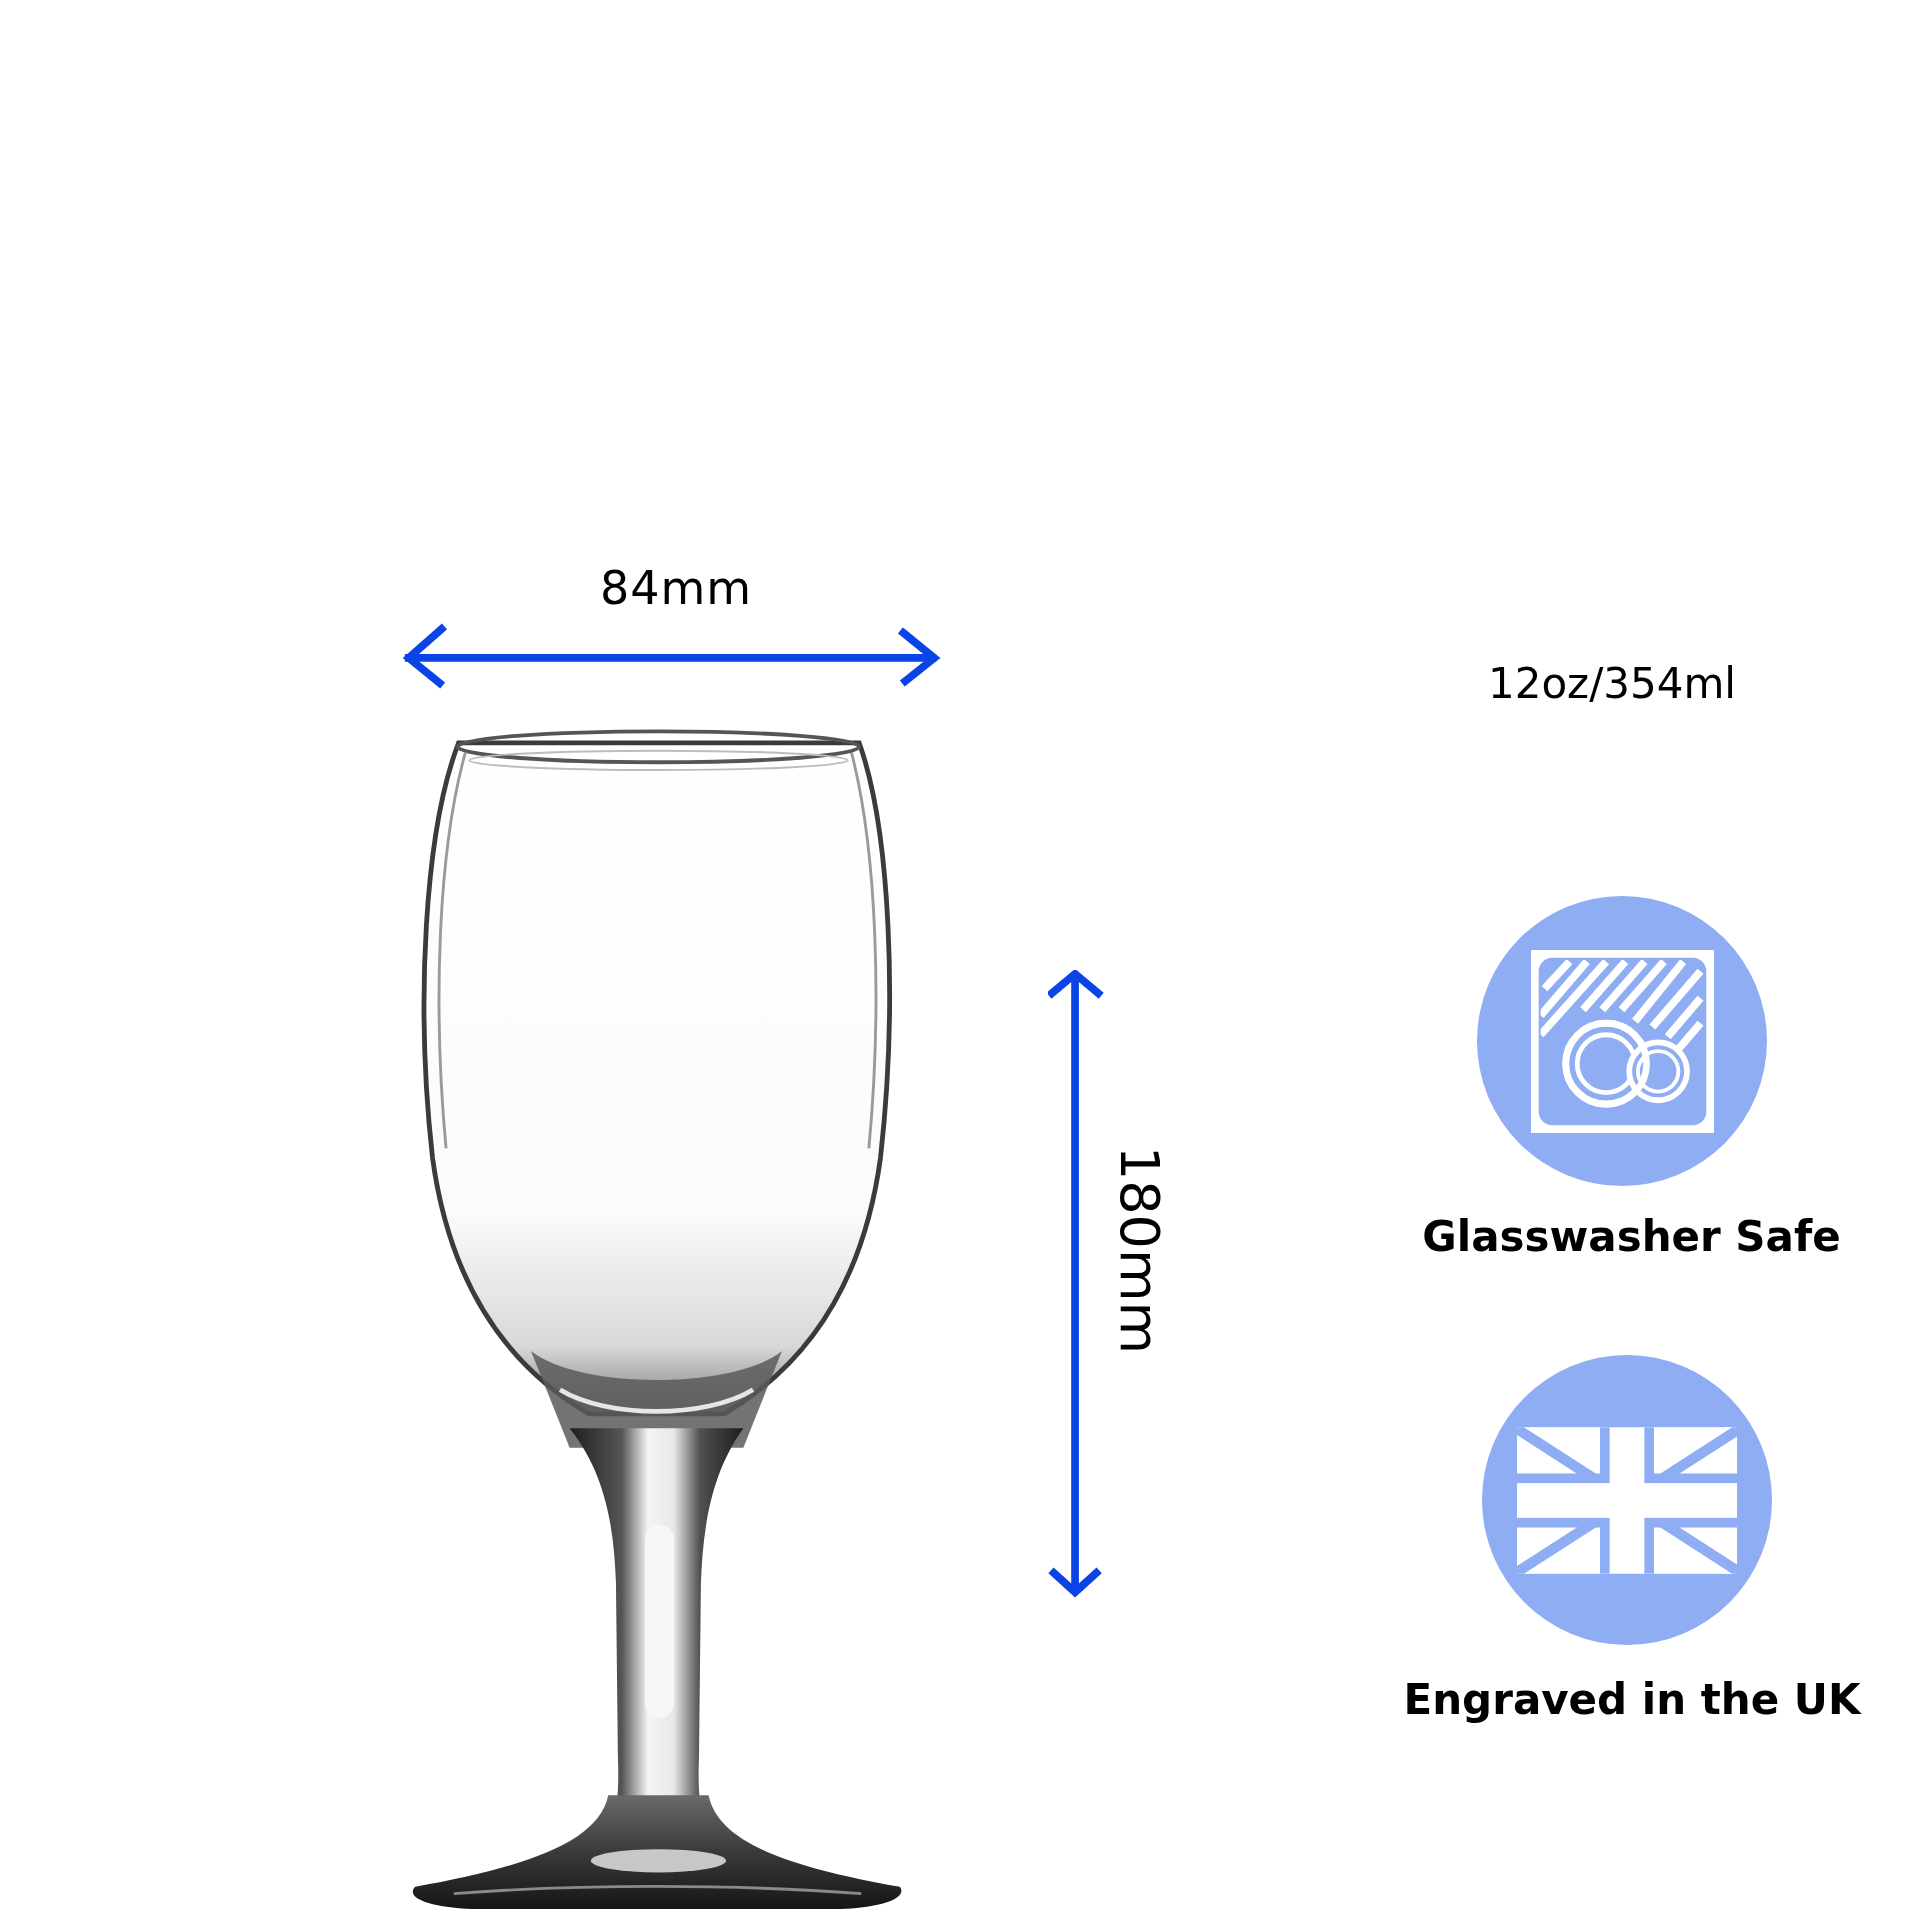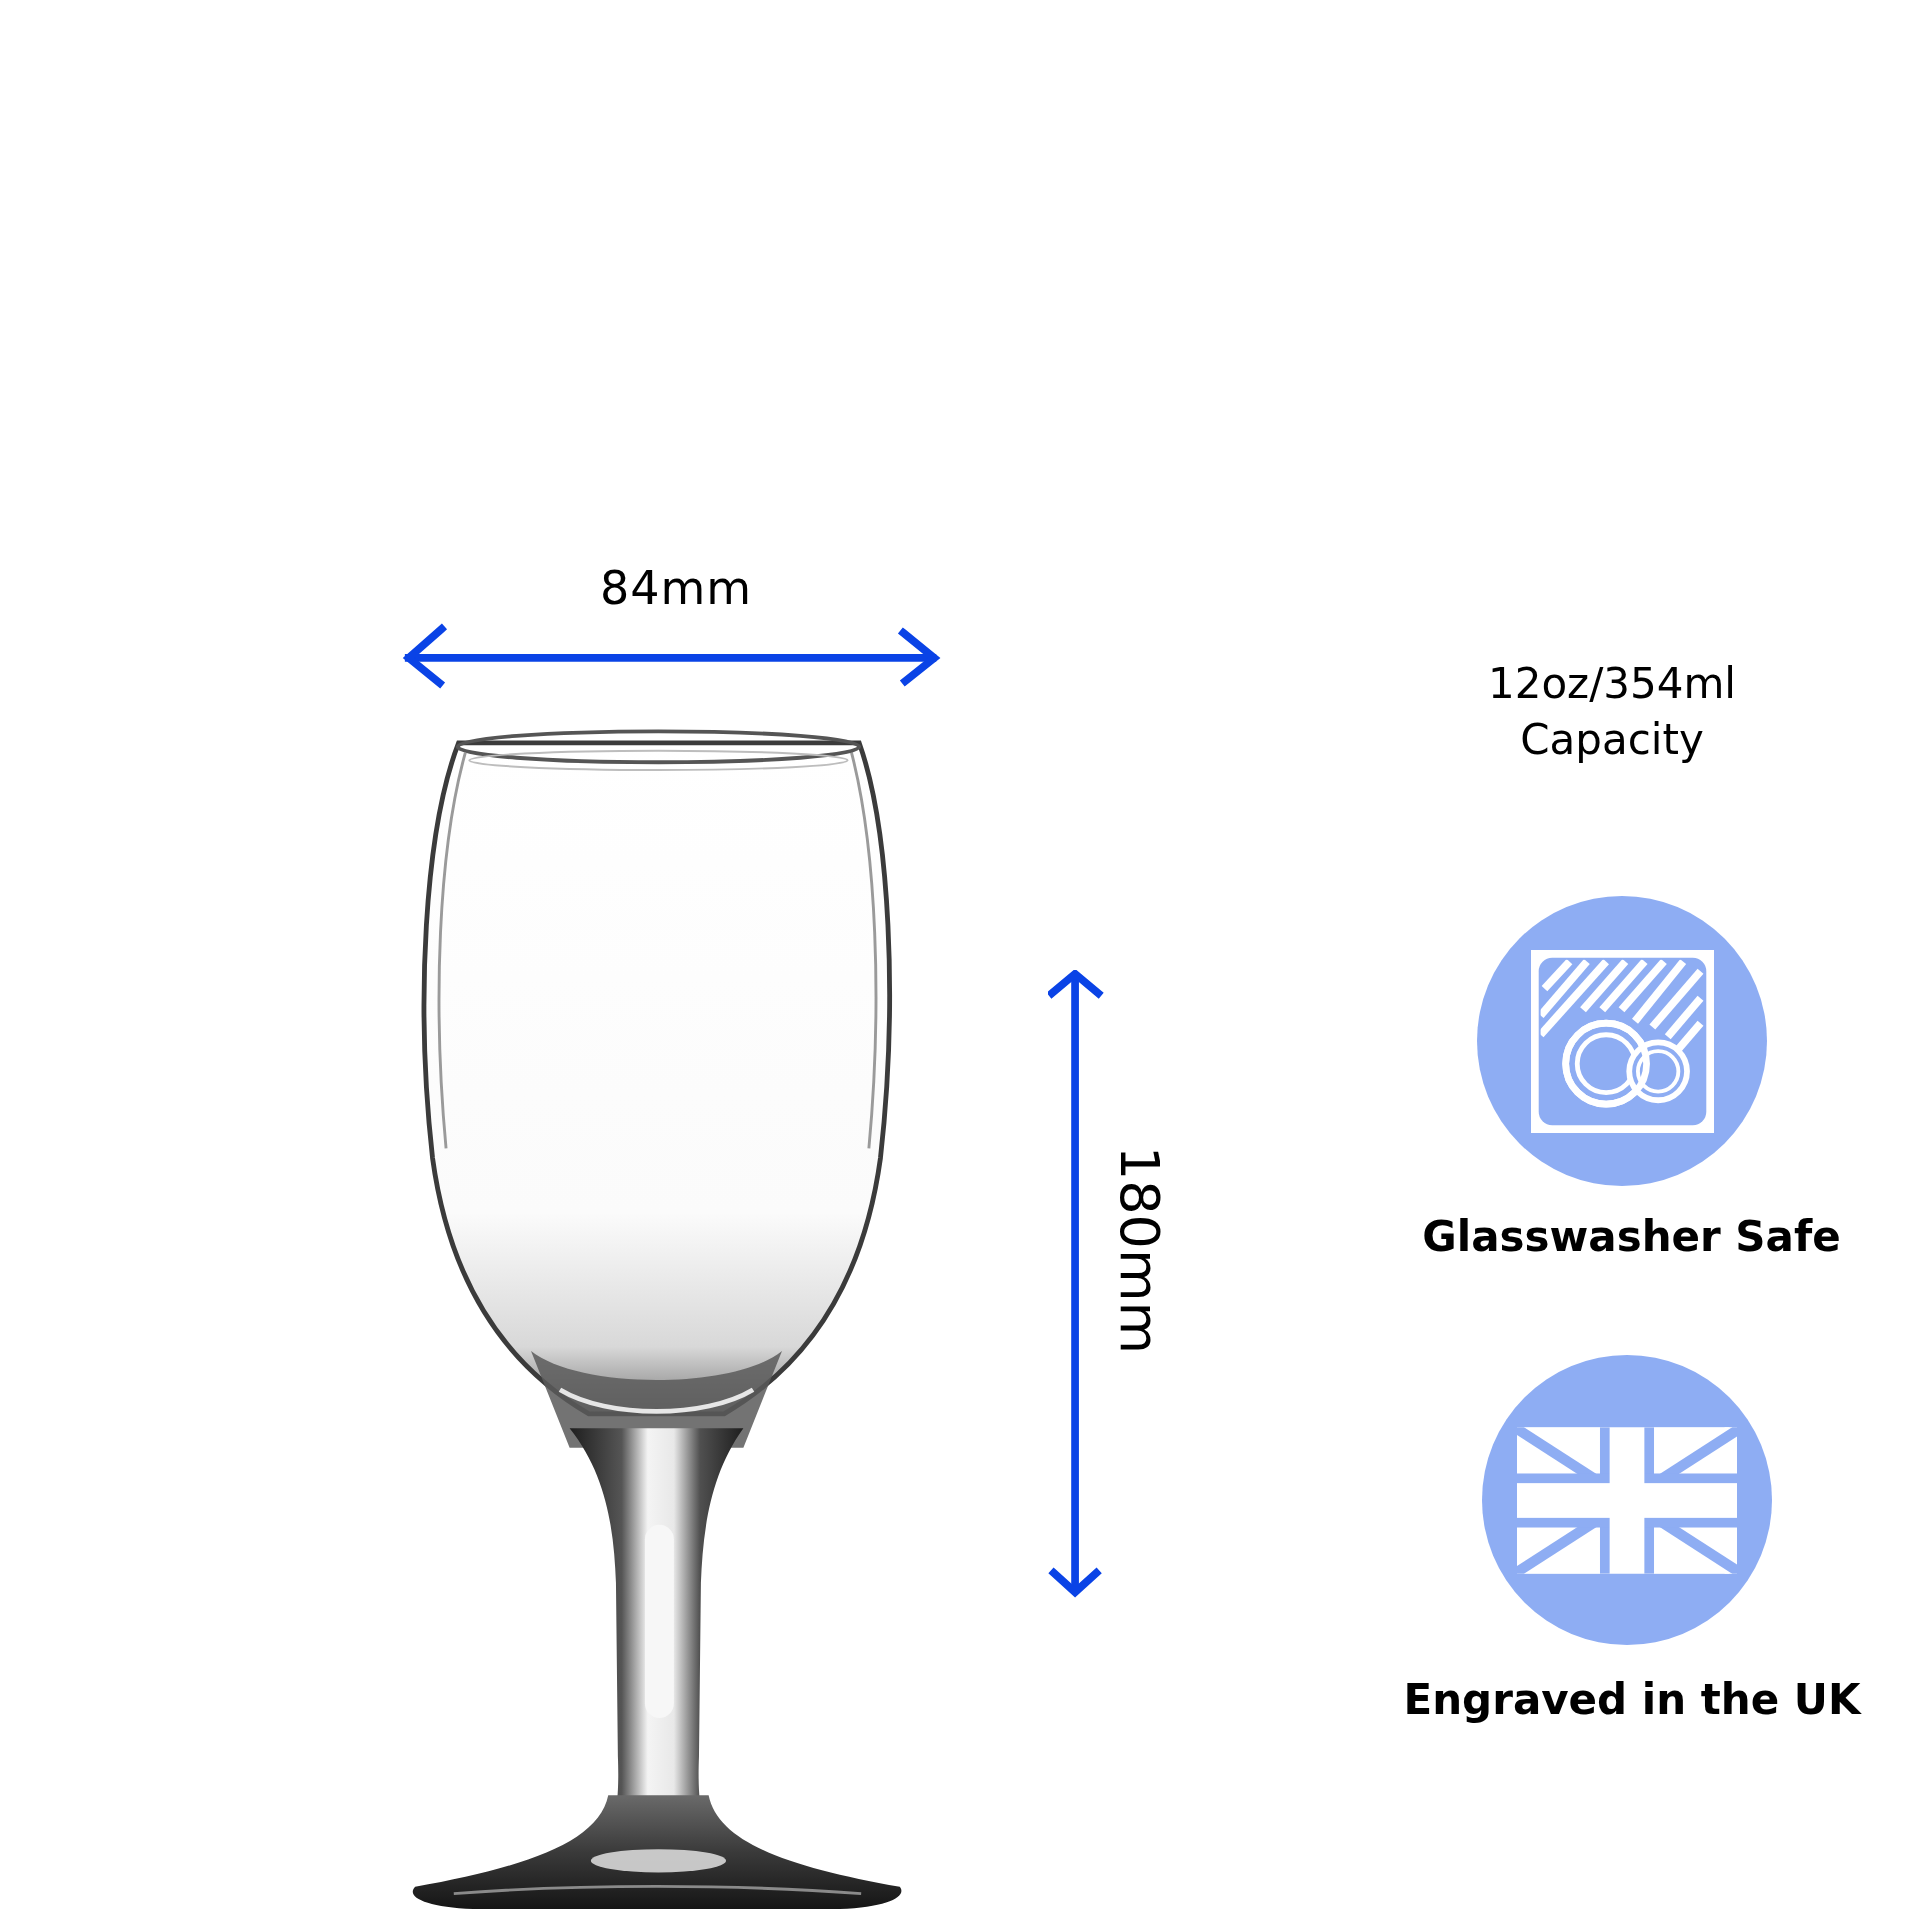--- a/index.html
+++ b/index.html
@@ -153,21 +153,20 @@
            C 20 1225, 40 1236, 90 1238
            L 470 1238
            C 520 1236, 540 1225, 532 1215
            C 420 1195, 344 1170, 334 1120 Z" fill="url(#baseShade)"></path>
   <ellipse cx="282" cy="1188" rx="70" ry="12" fill="#e2e2e2" opacity="0.85"></ellipse>
   <path d="M 70 1222 C 200 1212, 360 1212, 492 1222" fill="none" stroke="#8a8a8a" stroke-width="3"></path>
 </svg>
 
 <div id="capacity" class="abs info-text">
   <div>12oz/354ml</div>
-  <div>Capacity</div>
 </div>
 
 <div id="badge-dishwasher" class="abs badge-circle" style="background:#8eadf3;">
   <svg width="183" height="183" viewBox="0 0 190 190">
     <defs>
       <clipPath id="innerBox">
         <rect x="10" y="10" width="170" height="170" rx="12"></rect>
       </clipPath>
     </defs>
     <rect x="0" y="0" width="190" height="190" fill="#ffffff"></rect>

